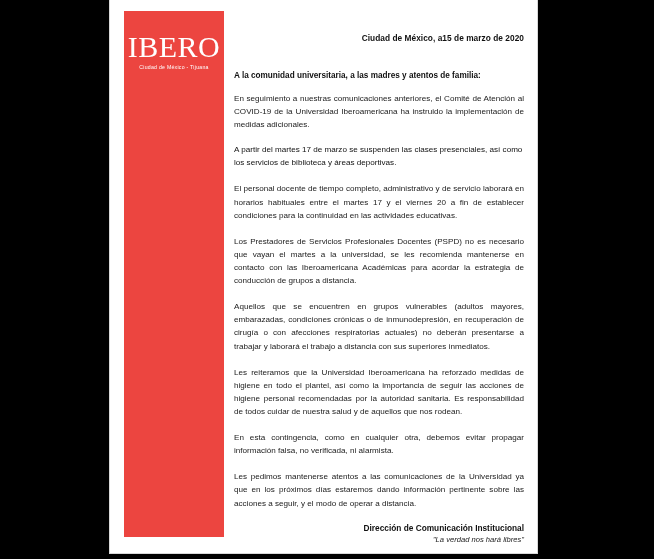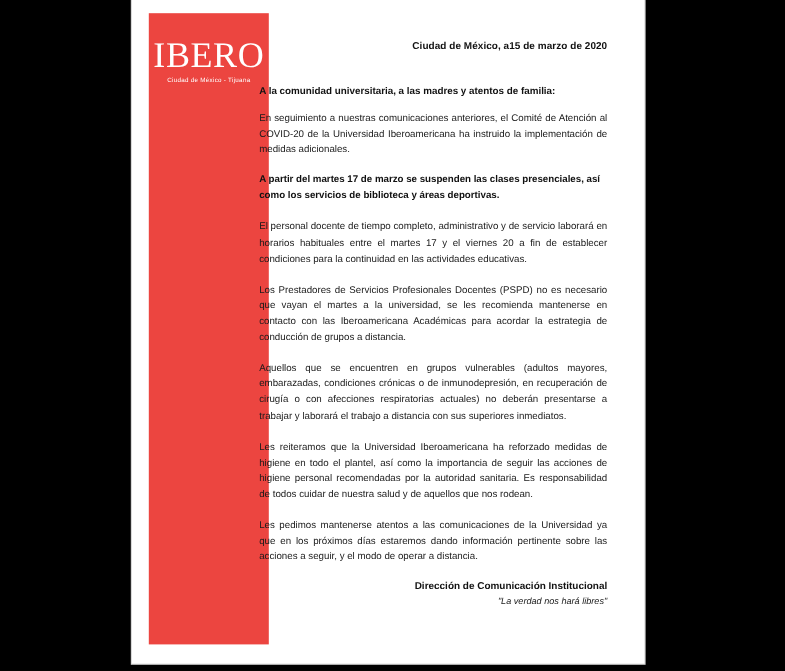--- a/index.html
+++ b/index.html
@@ -61,21 +61,21 @@
     font-family: "Liberation Sans", sans-serif;
     font-size: 5.2px;
     letter-spacing: 0.25px;
     color: #ffffff;
     white-space: nowrap;
   }
 
   
   .letter {
     position: absolute;
-    left: 106px;
+    left: 124px;
     top: 0px;
     width: 290px;
     height: 553px;
   }
   .dateline {
     position: absolute;
     left: 0;
     top: 33px;
     width: 290px;
     text-align: right;
@@ -99,21 +99,21 @@
   }
   p.para {
     font-size: 8.1px;
     color: #1a1a1a;
     line-height: 1.62;
     margin: 0 0 13px 0;
     text-align: justify;
     text-justify: inter-word;
   }
   p.para.bold {
-    font-weight: bold;
+    font-weight: normal;
     text-align: left;
     color: #111111;
     line-height: 1.55;
   }
   .signature {
     margin-top: 9px;
     text-align: right;
   }
   .sig-name {
     font-size: 8.3px;
@@ -144,26 +144,27 @@
     </div>
 
     <div class="letter">
 
       <div class="dateline">Ciudad de México, a15 de marzo de 2020</div>
 
       <div class="body-col">
 
         <p class="salutation">A la comunidad universitaria, a las madres y atentos de familia:</p>
 
-        <p class="para">En seguimiento a nuestras comunicaciones anteriores, el Comité de Atención al COVID-20 de la Universidad Iberoamericana ha instruido la implementación de medidas adicionales.</p>
+        <p class="para">En seguimiento a nuestras comunicaciones anteriores, el Comité de Atención al COVID-19 de la Universidad Iberoamericana ha instruido la implementación de medidas adicionales.</p>
         <p class="para bold">A partir del martes 17 de marzo se suspenden las clases presenciales, así como los servicios de biblioteca y áreas deportivas.</p>
         <p class="para">El personal docente de tiempo completo, administrativo y de servicio laborará en horarios habituales entre el martes 17 y el viernes 20 a fin de establecer condiciones para la continuidad en las actividades educativas.</p>
         <p class="para">Los Prestadores de Servicios Profesionales Docentes (PSPD) no es necesario que vayan el martes a la universidad, se les recomienda mantenerse en contacto con las Iberoamericana Académicas para acordar la estrategia de conducción de grupos a distancia.</p>
         <p class="para">Aquellos que se encuentren en grupos vulnerables (adultos mayores, embarazadas, condiciones crónicas o de inmunodepresión, en recuperación de cirugía o con afecciones respiratorias actuales) no deberán presentarse a trabajar y laborará el trabajo a distancia con sus superiores inmediatos.</p>
         <p class="para">Les reiteramos que la Universidad Iberoamericana ha reforzado medidas de higiene en todo el plantel, así como la importancia de seguir las acciones de higiene personal recomendadas por la autoridad sanitaria. Es responsabilidad de todos cuidar de nuestra salud y de aquellos que nos rodean.</p>
+        <p class="para">En esta contingencia, como en cualquier otra, debemos evitar propagar información falsa, no verificada, ni alarmista.</p>
         <p class="para">Les pedimos mantenerse atentos a las comunicaciones de la Universidad ya que en los próximos días estaremos dando información pertinente sobre las acciones a seguir, y el modo de operar a distancia.</p>
 
         <div class="signature">
           <div class="sig-name">Dirección de Comunicación Institucional</div>
           <div class="sig-motto">"La verdad nos hará libres"</div>
         </div>
 
       </div>
     </div>
   </div>

